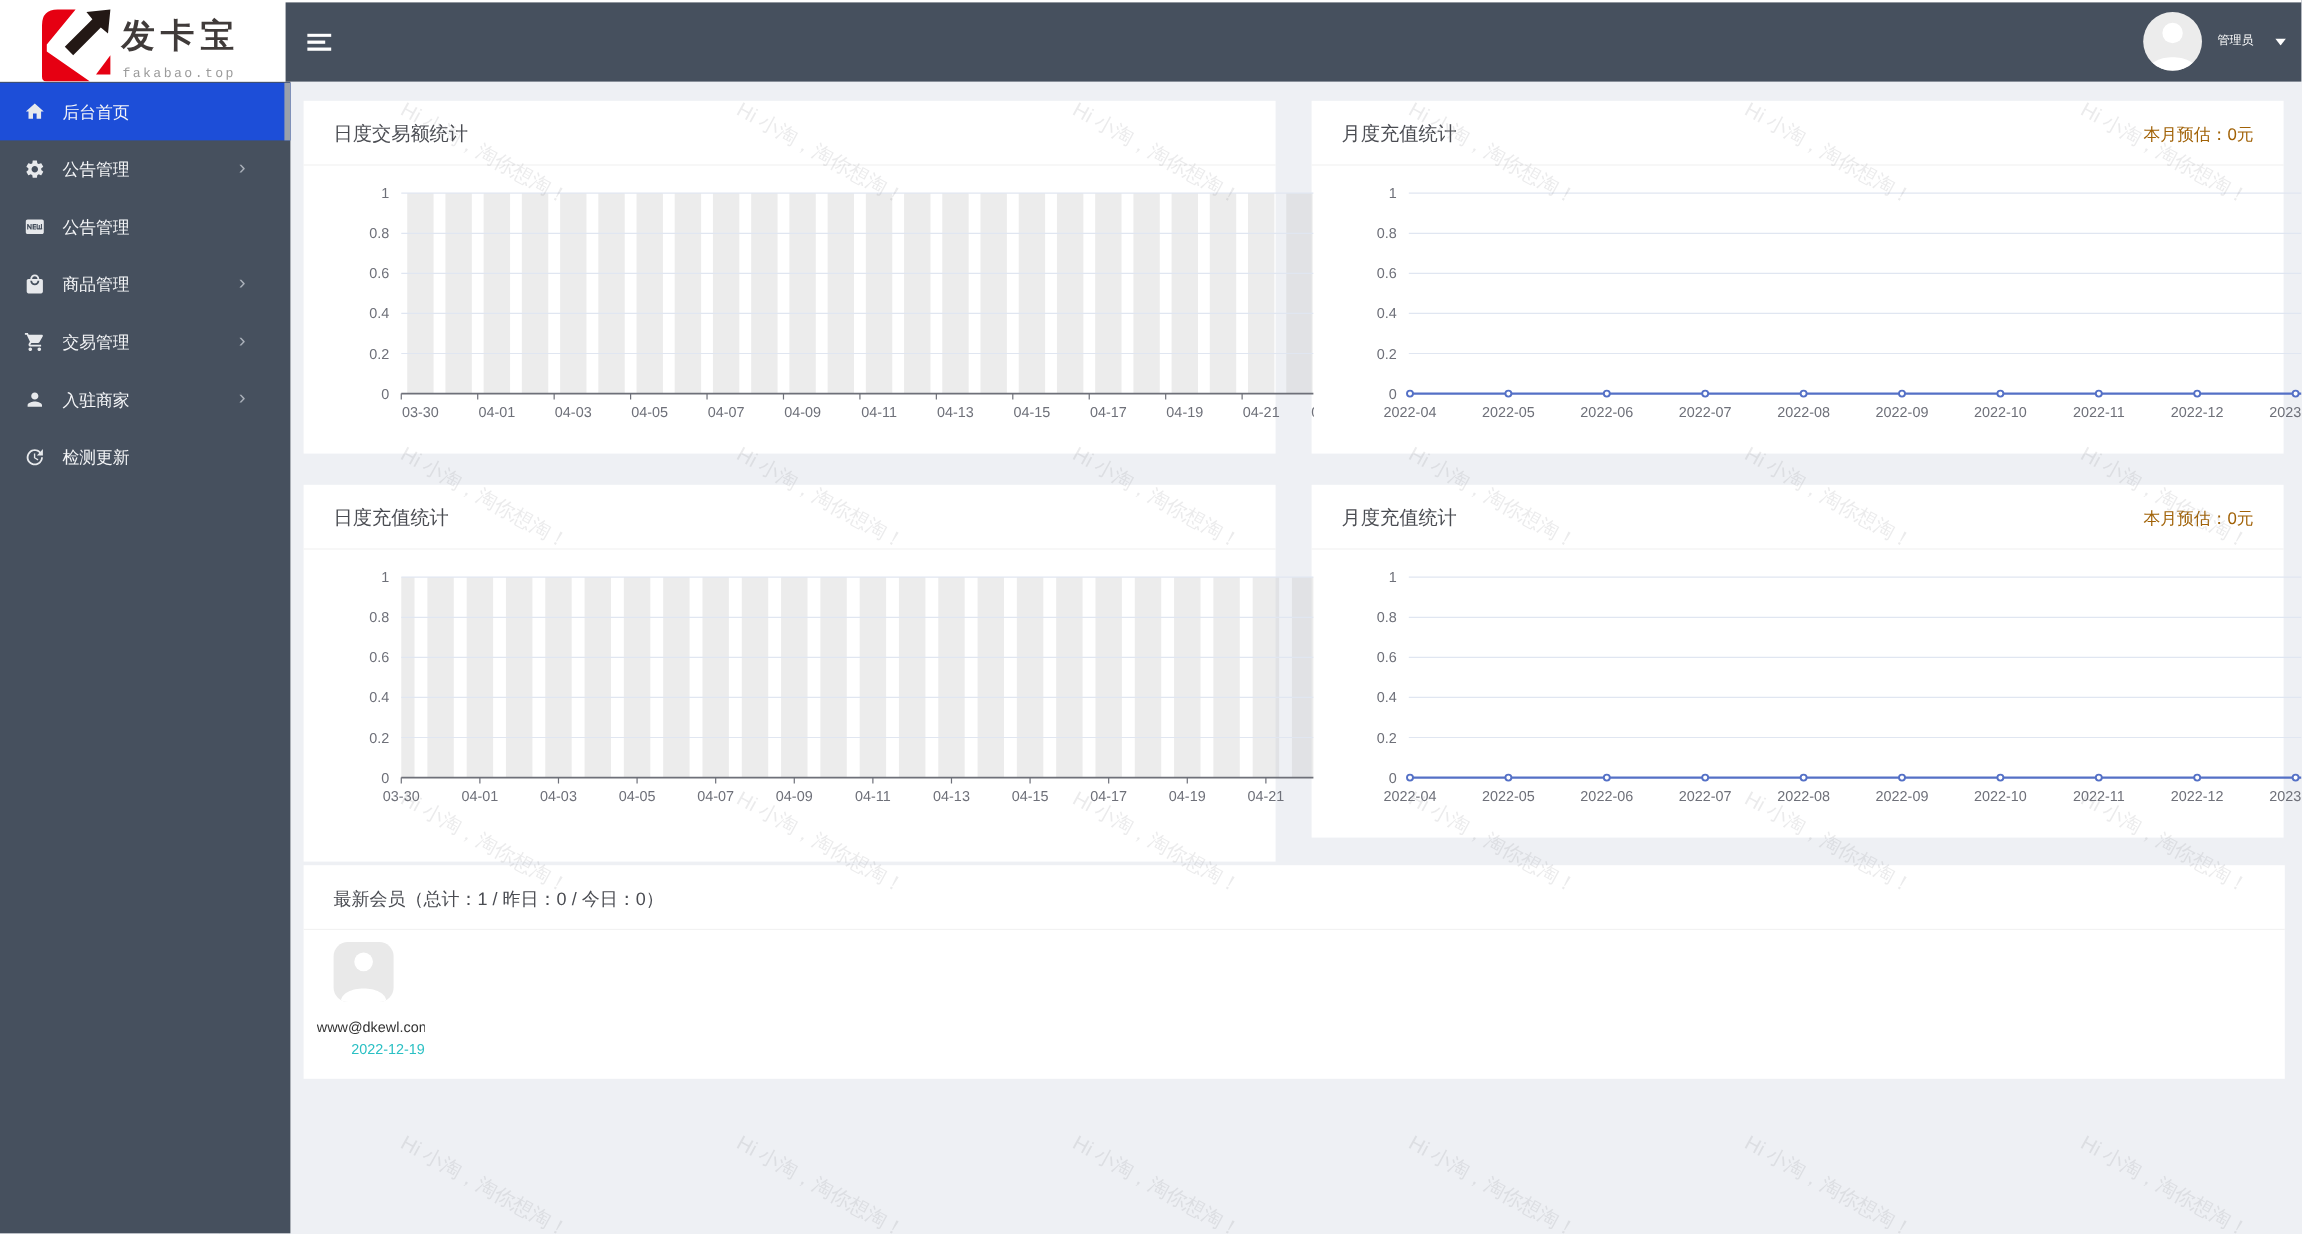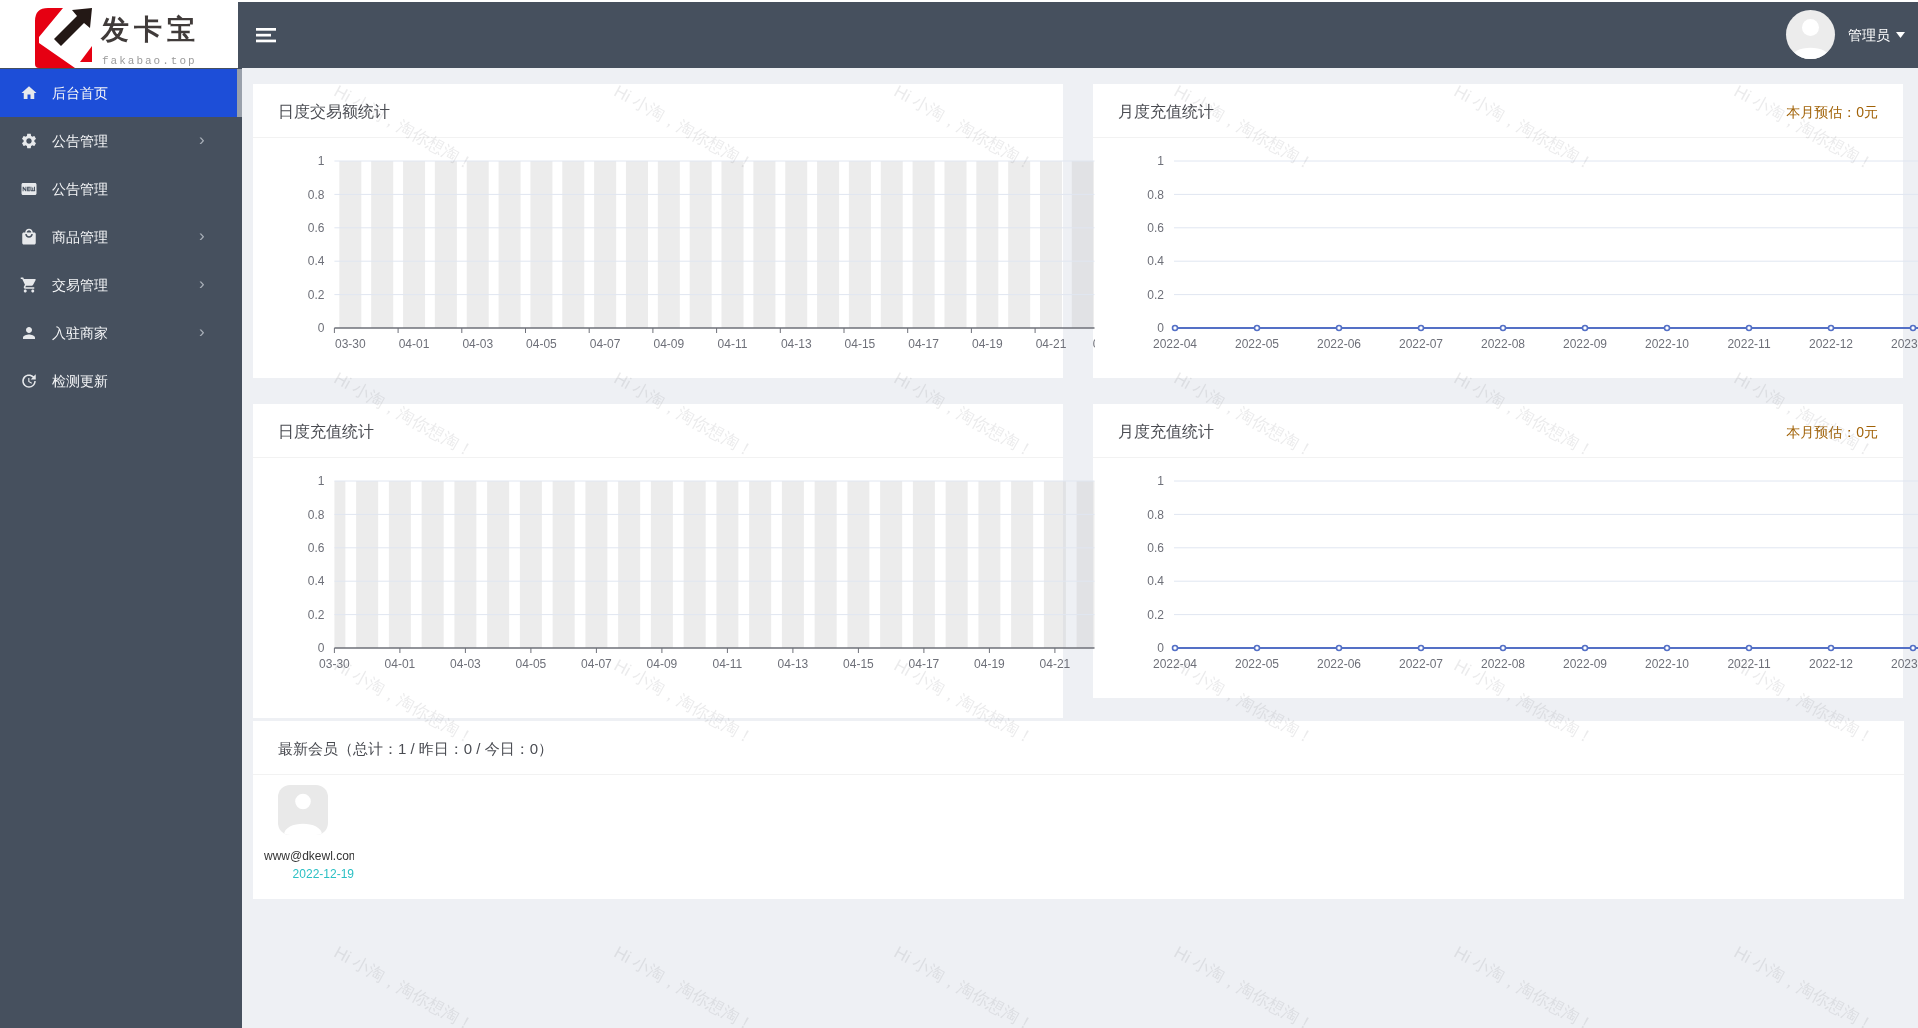--- a/index.html
+++ b/index.html
@@ -78,21 +78,21 @@
     <rect x="0" y="0" width="20" height="2.7" fill="#fff"></rect>
     <rect x="0" y="5.8" width="15" height="2.7" fill="#fff"></rect>
     <rect x="0" y="11.6" width="20" height="2.7" fill="#fff"></rect>
   </svg>
   <div class="abs" style="left:1548px;top:10px;width:49px;height:49px;border-radius:50%;background:#ececec;overflow:hidden">
     <svg width="49" height="49" viewBox="0 0 49 49">
         <circle cx="24.5" cy="17.5" r="8.5" fill="#fff"></circle>
         <path d="M5,49 C5,34 44,34 44,49 Z" fill="#fff"></path>
       </svg>
   </div>
-  <div class="abs" style="left:1610px;top:27px;font-size:14px;color:#fff">管理员</div>
+  <div class="abs" style="left:1610px;top:27px;font-size:10px;color:#fff">管理员</div>
   <svg class="abs" style="left:1658px;top:32px" width="9" height="6" viewBox="0 0 9 6">
       <polygon points="0,0 9,0 4.5,6" fill="#fff"></polygon>
     </svg>
 </div>
 <div class="abs" id="sidebar">
 <div class="mitem active" style="top:1px">
       <span class="ico">
         <svg width="18" height="18" viewBox="0 0 24 24">
           <path d="M10 20v-6h4v6h5v-8h3L12 3 2 12h3v8z" fill="#e7e9ec"></path>
         </svg>

